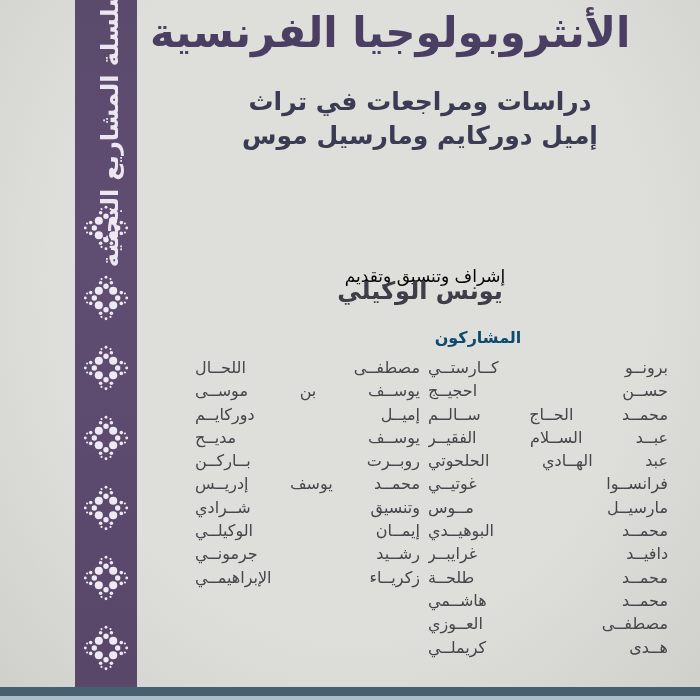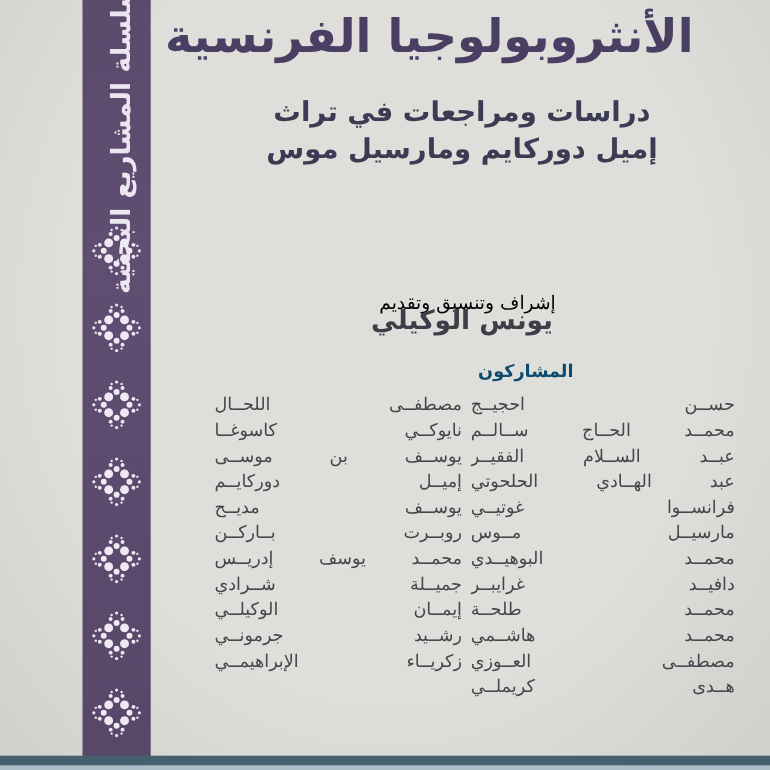--- a/index.html
+++ b/index.html
@@ -131,42 +131,42 @@
 <div class="subtitle l1">دراسات ومراجعات في تراث</div>
 <div class="subtitle l2">إميل دوركايم ومارسيل موس</div>
 
 <div class="editor-role">إشراف وتنسيق وتقديم</div>
 <div class="editor-name">يونس الوكيلي</div>
 
 <div class="contrib-heading">المشاركون</div>
 
 <div class="contributors">
   <div class="col right">
+      <div>برونــو كــارستــي</div>
       <div>حســن احجيــج</div>
       <div>محمــد الحــاج ســالــم</div>
       <div>عبــد الســلام الفقيــر</div>
       <div>عبد الهــادي الحلحوتي</div>
       <div>فرانســوا غوتيــي</div>
       <div>مارسيــل مــوس</div>
       <div>محمــد البوهيــدي</div>
       <div>دافيــد غرايبــر</div>
       <div>محمــد طلحــة</div>
       <div>محمــد هاشــمي</div>
       <div>مصطفــى العــوزي</div>
       <div>هــدى كريملــي</div>
     </div>
   <div class="col left">
       <div>مصطفــى اللحــال</div>
-      <div>نايوكــي كاسوغــا</div>
       <div>يوســف بن موســى</div>
       <div>إميــل دوركايــم</div>
       <div>يوســف مديــح</div>
       <div>روبــرت بــاركــن</div>
       <div>محمــد يوسف إدريــس</div>
-      <div>جميــلة شــرادي</div>
+      <div>وتنسيق شــرادي</div>
       <div>إيمــان الوكيلــي</div>
       <div>رشــيد جرمونــي</div>
       <div>زكريــاء الإبراهيمــي</div>
     </div>
 </div>
 
 <div class="bottom-band"></div>
 <div class="bottom-edge"></div>
 
 </body></html>

